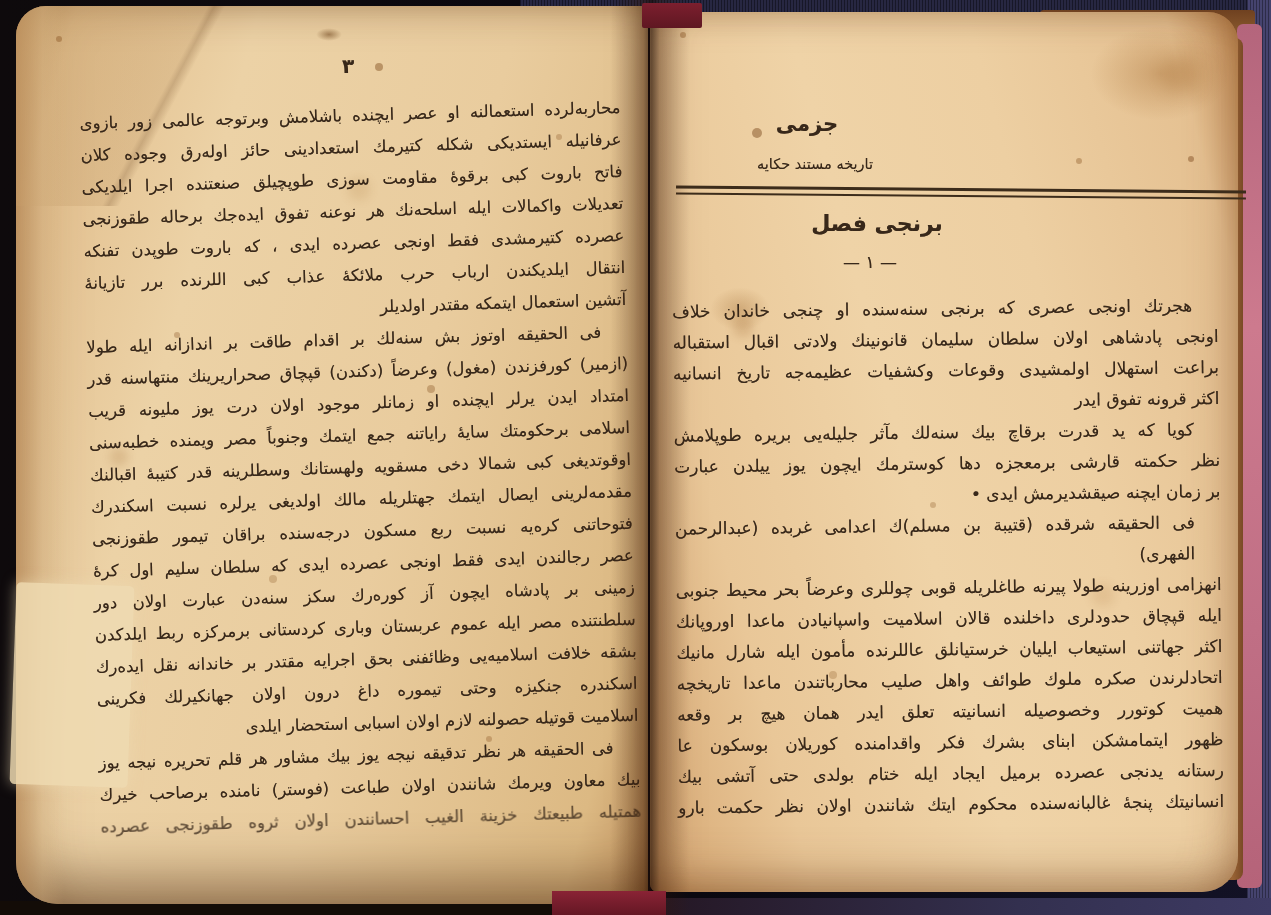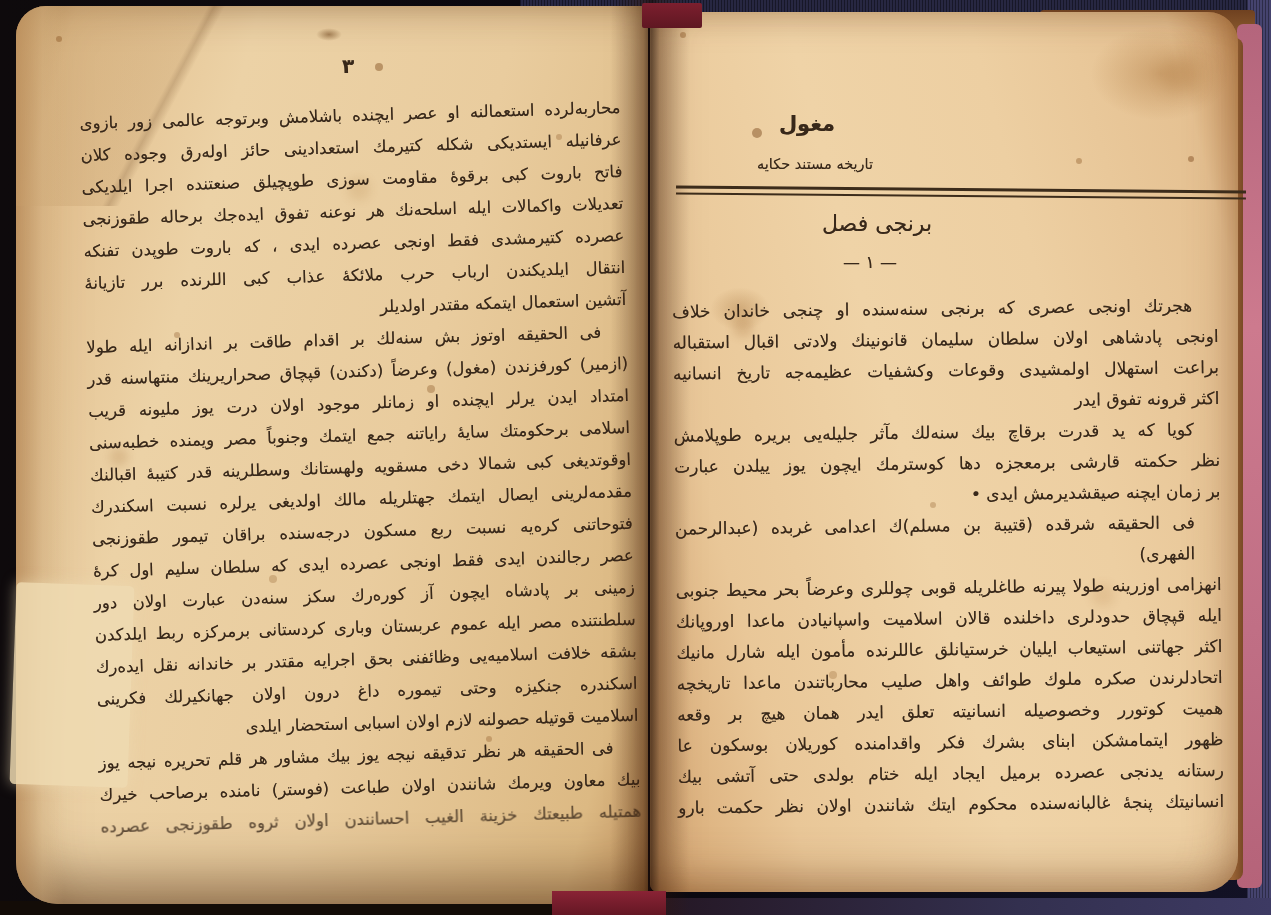--- a/index.html
+++ b/index.html
@@ -79,21 +79,21 @@
   .tline.end{text-align-last:right;}
   .para.indent .tline.first{padding-right:26px;}
   .text-left .para:last-child .tline:last-child{opacity:.78;filter:blur(.3px);}
 
   .rp-title{position:absolute;left:0;top:100px;width:314px;text-align:center;
     font-size:21px;font-weight:bold;}
   .rp-sub{position:absolute;left:0;top:144px;width:330px;text-align:center;font-size:14.5px;}
   .rp-rule{position:absolute;left:26px;right:-8px;top:176px;height:4px;
     border-top:3px solid #3c2c1b;border-bottom:2px solid #3c2c1b;transform:rotate(0.5deg);}
   .rp-chapter{position:absolute;left:0;top:199px;width:454px;text-align:center;
-    font-size:22px;font-weight:normal;}
+    font-size:22px;font-weight:bold;}
   .rp-secnum{position:absolute;left:0;top:240px;width:440px;text-align:center;font-size:17px;}
 
   
   .watermark{position:absolute;left:444px;top:436px;z-index:6;pointer-events:none;
     font-family:"Liberation Serif","DejaVu Serif",serif;font-size:88px;font-weight:bold;
     letter-spacing:9px;color:rgba(248,243,232,.5);}
 </style>
 </head>
 <body>
 
@@ -143,21 +143,21 @@
           <div class="tline">بيك معاون ويرمك شانندن اولان طباعت (فوستر) نامنده برصاحب خيرك</div>
           <div class="tline">همتيله طبيعتك خزينة الغيب احسانندن اولان ثروه طقوزنجى عصرده</div>
         </div>
       </div>
   </div>
 
   <div class="page right-page">
     <div class="freckles fr" style="left:30px;top:20px;"></div>
     <div class="stain" style="left:440px;top:14px;width:140px;height:95px;background:radial-gradient(rgba(150,90,30,.32),transparent 70%);"></div>
     <div class="stain" style="left:60px;top:275px;width:60px;height:44px;background:radial-gradient(rgba(140,84,26,.28),transparent 70%);"></div>
-    <div class="rp-title ink">مغول</div>
+    <div class="rp-title ink">جزمى</div>
     <div class="rp-sub ink">تاريخه مستند حكايه</div>
     <div class="rp-rule"></div>
     <div class="rp-chapter ink">برنجى فصل</div>
     <div class="rp-secnum ink">— ١ —</div>
     <div class="text-block text-right ink" dir="rtl">
         <div class="para indent">
           <div class="tline first">هجرتك اونجى عصرى كه برنجى سنه‌سنده او چنجى خاندان خلاف</div>
           <div class="tline">اونجى پادشاهى اولان سلطان سليمان قانونينك ولادتى اقبال استقباله</div>
           <div class="tline">براعت استهلال اولمشيدى وقوعات وكشفيات عظيمه‌جه تاريخ انسانيه</div>
           <div class="tline end">اكثر قرونه تفوق ايدر</div>

